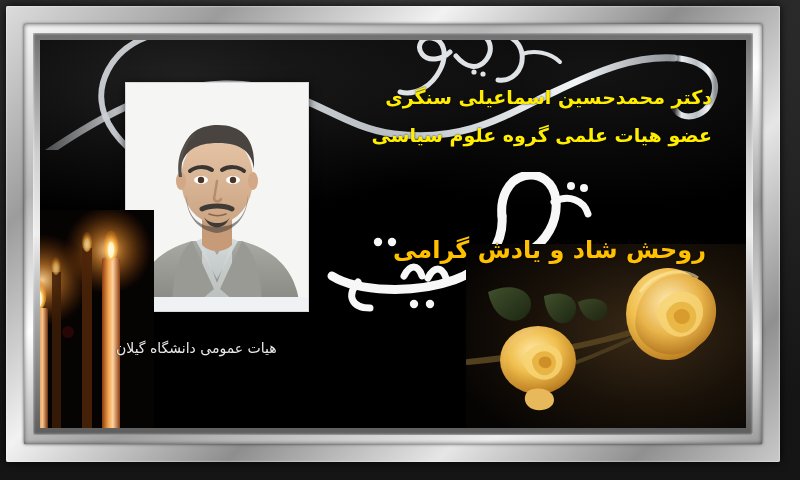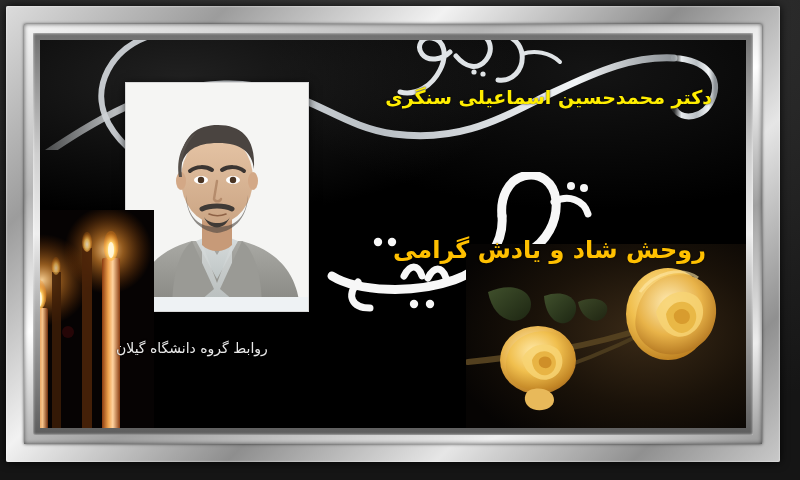--- a/index.html
+++ b/index.html
@@ -318,18 +318,19 @@
             <path d="M 33 32 C 35 28, 42 27, 45 32 C 47 37, 43 41, 38 40
                      C 34 39, 32 36, 33 32 Z" fill="#cf8f28"></path>
 
             <path d="M 24 62 C 34 58, 48 62, 48 72 C 48 82, 30 86, 22 78
                      C 17 73, 18 65, 24 62 Z" fill="#e8b95a"></path>
           </g>
         </svg>
       </div>
 
       <div class="txt line1">دکتر محمدحسین اسماعیلی سنگری</div>
+      <div class="txt line2">عضو هیات علمی گروه علوم سیاسی</div>
       <div class="txt line3">روحش شاد و یادش گرامی</div>
-      <div class="txt line4">روابط گروه دانشگاه گیلان</div>
+      <div class="txt line4">هیات عمومی دانشگاه گیلان</div>
 
     </div>
   </div>
 </div>
 
 </body></html>

